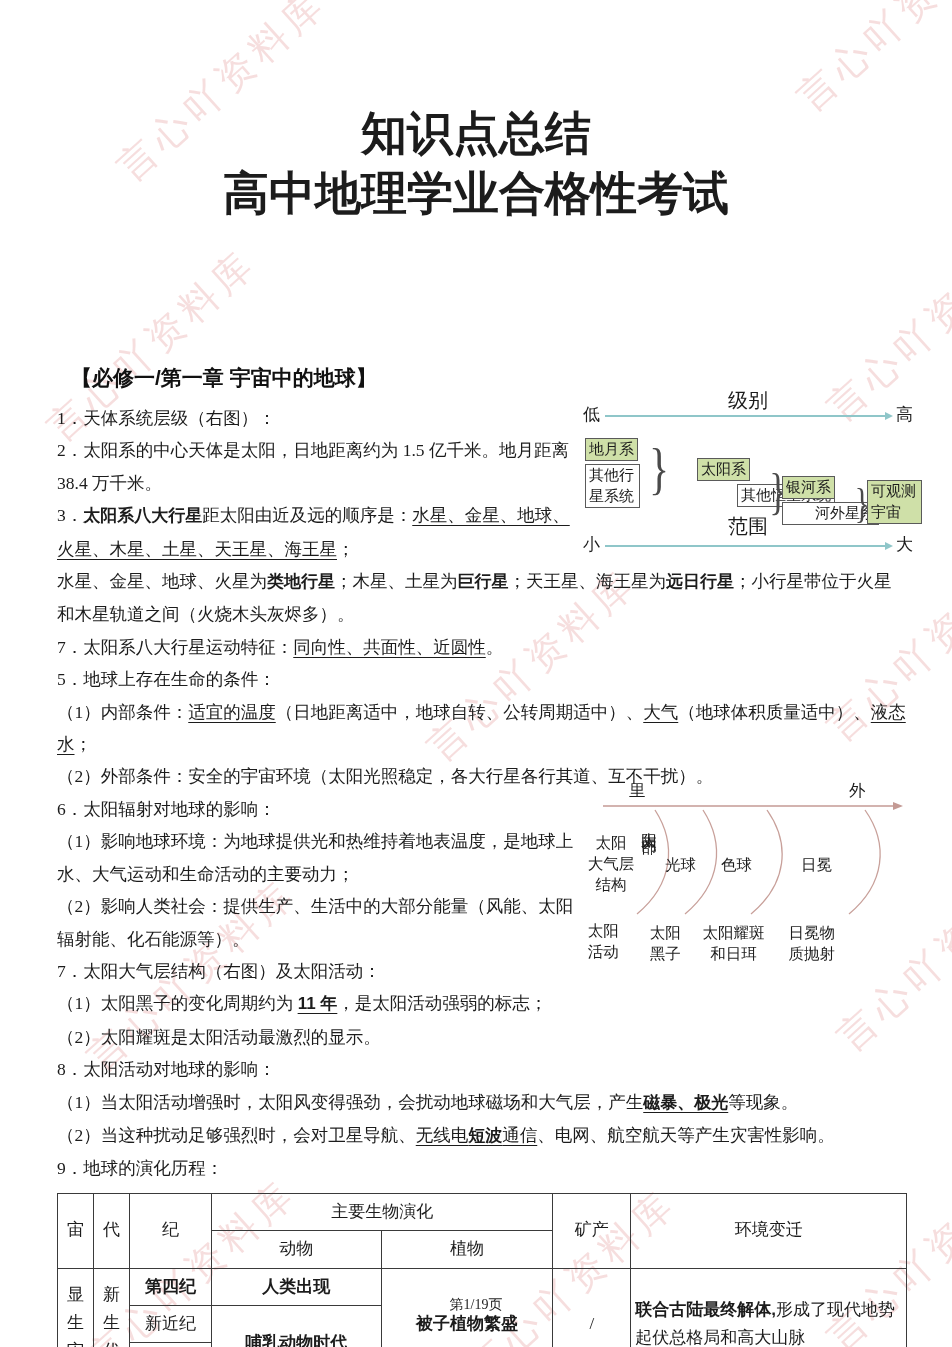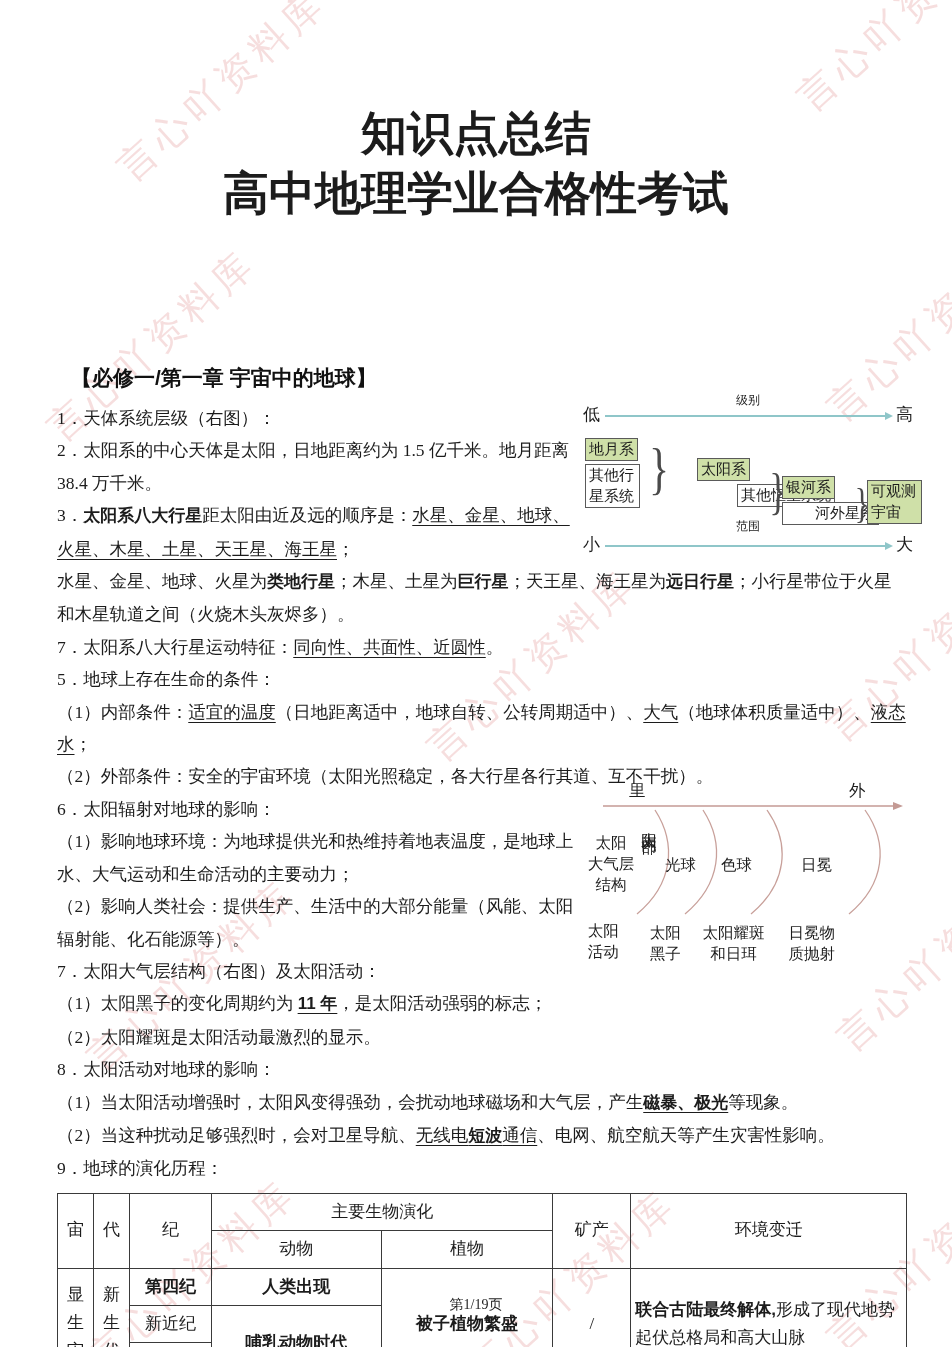--- a/index.html
+++ b/index.html
@@ -15,21 +15,21 @@
   .section{position:absolute;top:350px;left:57px;margin:14px;font-size:21px;
            font-family:"Liberation Sans","DejaVu Sans",sans-serif;font-weight:700;color:#111;}
   
   .content{position:absolute;left:57px;top:402px;width:850px;font-size:17.5px;line-height:32.4px;}
   .para{margin:0;}
   .narrow{width:527px;}
   .bd{font-weight:700;font-family:"Liberation Sans","DejaVu Sans",sans-serif;font-size:17px;}
   .ul{text-decoration:underline;text-underline-offset:4px;}
   
   .d1{position:absolute;left:583px;top:394px;width:345px;height:170px;font-size:15px;line-height:21px;}
-  .d1 .axlab{position:absolute;left:0;width:330px;text-align:center;font-size:12px;}
+  .d1 .axlab{position:absolute;left:0;width:330px;text-align:center;font-size:20px;}
   .d1 .axend{position:absolute;font-size:17px;}
   .axline{position:absolute;left:22px;width:286px;height:0;border-top:2px solid #8fc6c9;}
   .axline .ah{position:absolute;right:-2px;top:-5px;width:0;height:0;
               border-left:8px solid #8fc6c9;border-top:4px solid transparent;border-bottom:4px solid transparent;}
   .grp{position:absolute;}
   .gbox{display:inline-block;background:#cfe0a8;border:1px solid #5a5a5a;padding:0 3px;}
   .wbox{display:inline-block;background:#fff;border:1px solid #5a5a5a;padding:0 3px;}
   .stk{display:block;margin-top:3px;}
   .brace{position:absolute;color:#4a4a4a;font-weight:300;transform:scaleX(0.72);line-height:1;}
   

